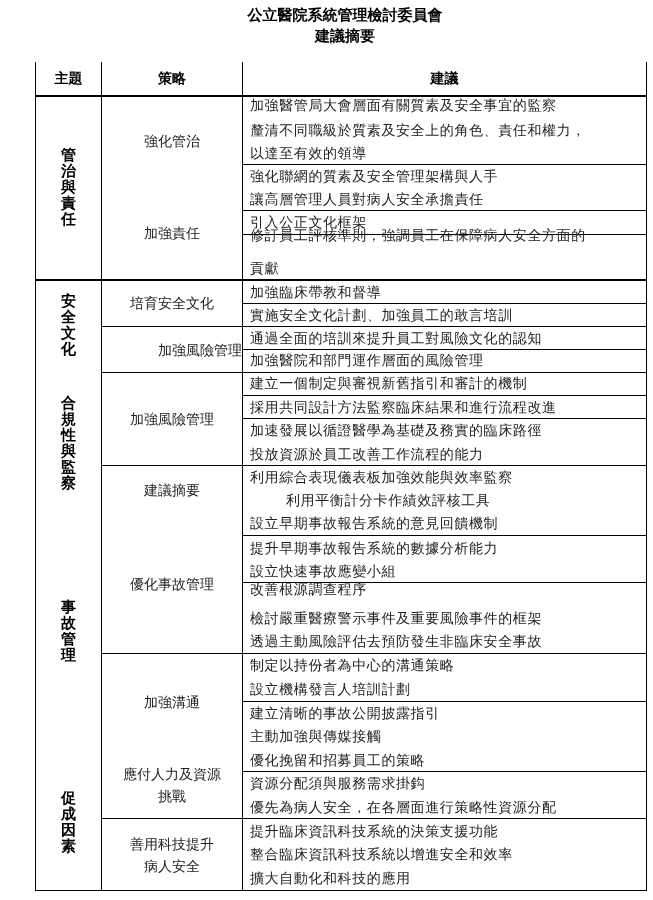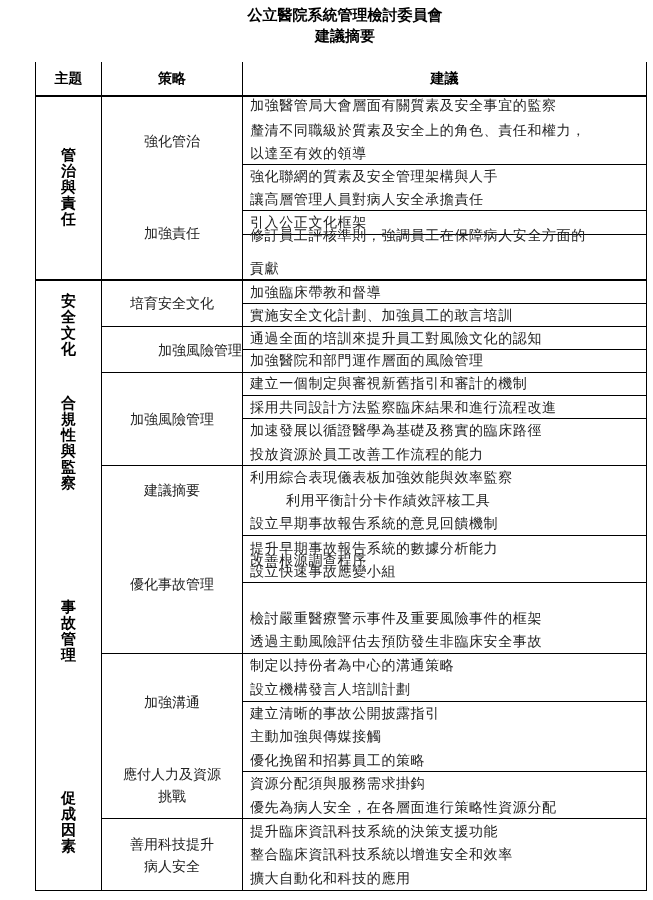--- a/index.html
+++ b/index.html
@@ -145,21 +145,21 @@
   <div class="rec" style="top:351px;">加強醫院和部門運作層面的風險管理</div>
   <div class="rec" style="top:374px;">建立一個制定與審視新舊指引和審計的機制</div>
   <div class="rec" style="top:398px;">採用共同設計方法監察臨床結果和進行流程改進</div>
   <div class="rec" style="top:421px;">加速發展以循證醫學為基礎及務實的臨床路徑</div>
   <div class="rec" style="top:445px;">投放資源於員工改善工作流程的能力</div>
   <div class="rec" style="top:468px;">利用綜合表現儀表板加強效能與效率監察</div>
   <div class="rec" style="top:491px;margin-left:36px;">利用平衡計分卡作績效評核工具</div>
   <div class="rec" style="top:514px;">設立早期事故報告系統的意見回饋機制</div>
   <div class="rec" style="top:539px;">提升早期事故報告系統的數據分析能力</div>
   <div class="rec" style="top:562px;">設立快速事故應變小組</div>
-  <div class="rec" style="top:551px;text-align:center;">改善根源調查程序</div>
+  <div class="rec" style="top:580px;text-align:center;">改善根源調查程序</div>
   <div class="rec" style="top:609px;">檢討嚴重醫療警示事件及重要風險事件的框架</div>
   <div class="rec" style="top:632px;">透過主動風險評估去預防發生非臨床安全事故</div>
   <div class="rec" style="top:656px;">制定以持份者為中心的溝通策略</div>
   <div class="rec" style="top:680px;">設立機構發言人培訓計劃</div>
   <div class="rec" style="top:704px;">建立清晰的事故公開披露指引</div>
   <div class="rec" style="top:727px;">主動加強與傳媒接觸</div>
   <div class="rec" style="top:751px;">優化挽留和招募員工的策略</div>
   <div class="rec" style="top:774px;">資源分配須與服務需求掛鈎</div>
   <div class="rec" style="top:798px;">優先為病人安全，在各層面進行策略性資源分配</div>
   <div class="rec" style="top:822px;">提升臨床資訊科技系統的決策支援功能</div>

